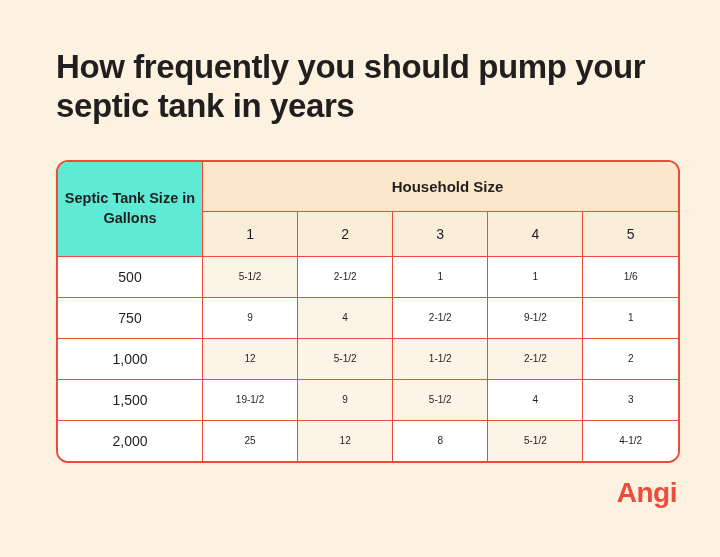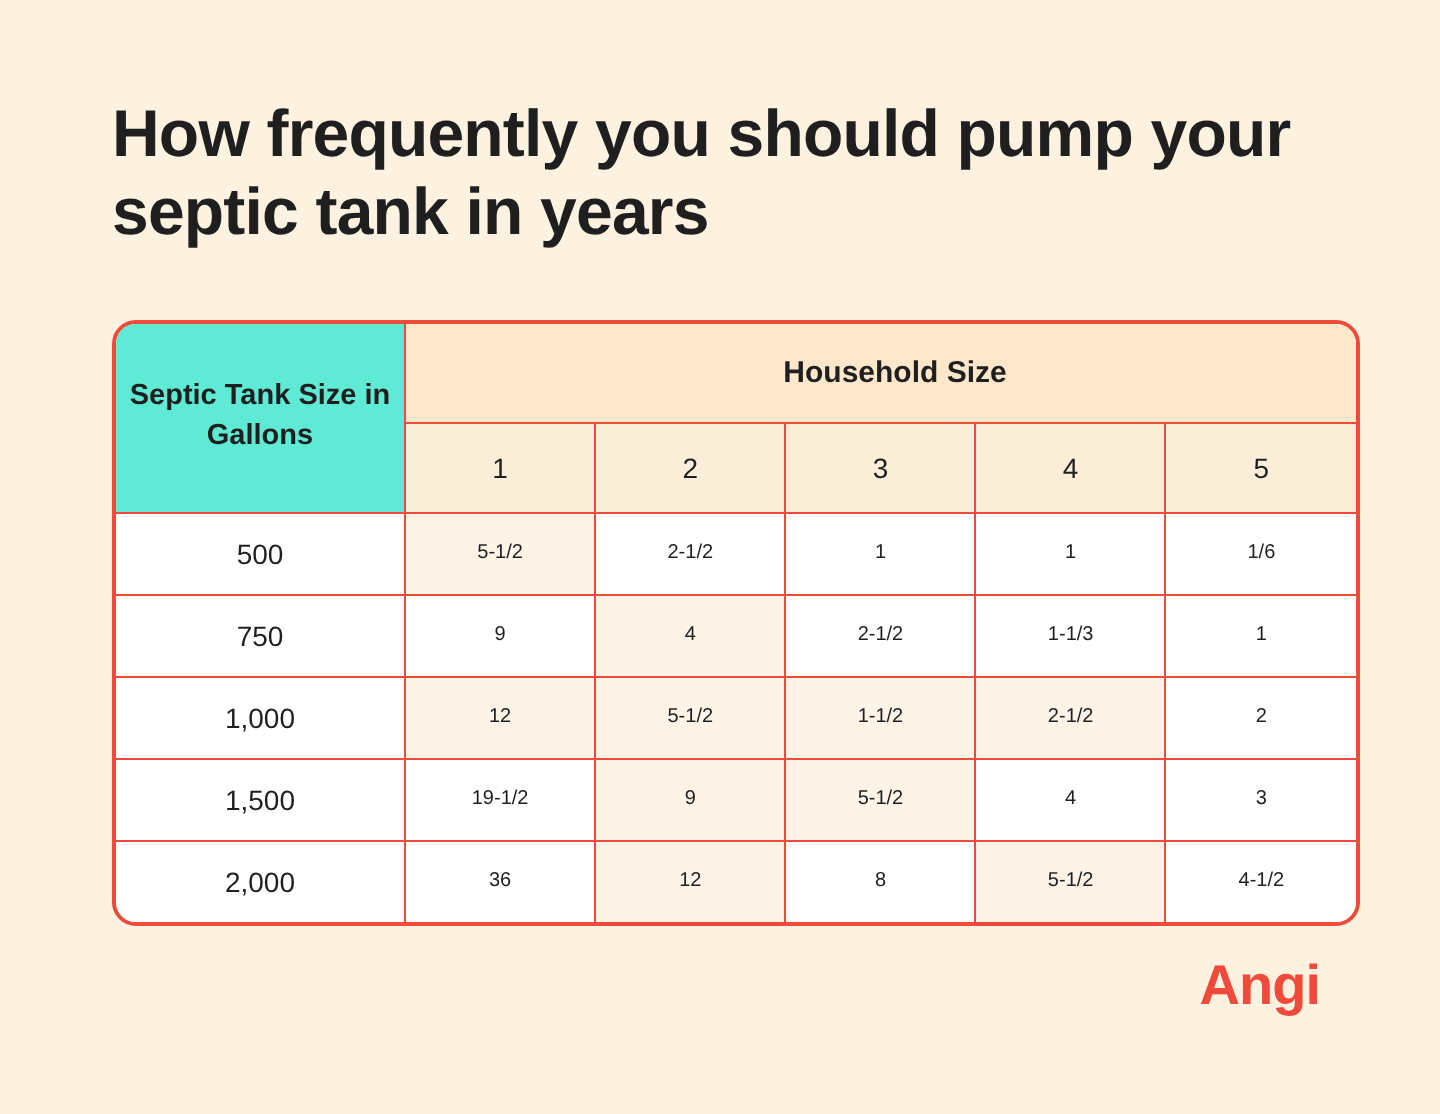--- a/index.html
+++ b/index.html
@@ -88,21 +88,21 @@
     font-size: 10px;
   }
   td.shade {
     background: #fdf3e6;
   }
   td.plain {
     background: #ffffff;
   }
   .logo {
     position: absolute;
-    right: 60px;
+    right: 43px;
     bottom: 48px;
     font-size: 28px;
     font-weight: bold;
     color: #ef4a3a;
     letter-spacing: -0.5px;
   }
 </style>
 </head>
 <body>
 
@@ -132,42 +132,42 @@
           <td class="val plain">2-1/2</td>
           <td class="val plain">1</td>
           <td class="val plain">1</td>
           <td class="val plain">1/6</td>
         </tr>
         <tr>
           <td class="size-cell">750</td>
           <td class="val plain">9</td>
           <td class="val shade">4</td>
           <td class="val plain">2-1/2</td>
-          <td class="val plain">1-1/3</td>
+          <td class="val plain">9-1/2</td>
           <td class="val plain">1</td>
         </tr>
         <tr>
           <td class="size-cell">1,000</td>
           <td class="val shade">12</td>
           <td class="val shade">5-1/2</td>
           <td class="val shade">1-1/2</td>
           <td class="val shade">2-1/2</td>
           <td class="val plain">2</td>
         </tr>
         <tr>
           <td class="size-cell">1,500</td>
           <td class="val plain">19-1/2</td>
           <td class="val shade">9</td>
           <td class="val shade">5-1/2</td>
           <td class="val plain">4</td>
           <td class="val plain">3</td>
         </tr>
         <tr>
           <td class="size-cell">2,000</td>
-          <td class="val plain">36</td>
+          <td class="val plain">25</td>
           <td class="val shade">12</td>
           <td class="val plain">8</td>
           <td class="val shade">5-1/2</td>
           <td class="val plain">4-1/2</td>
         </tr>
       </tbody>
     </table>
   </div>
 
   <div class="logo">Angi</div>

